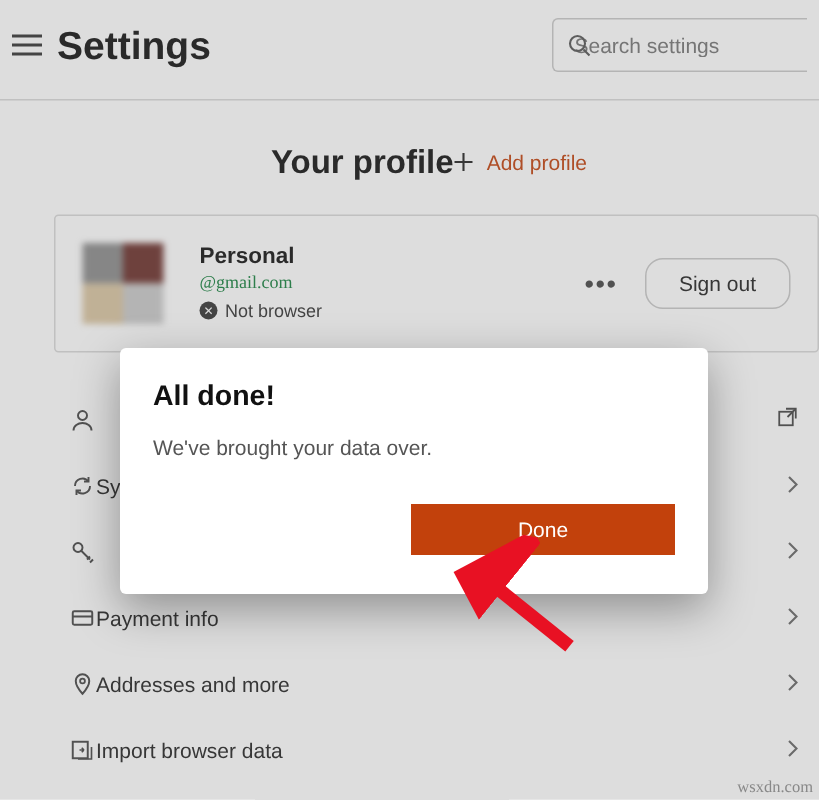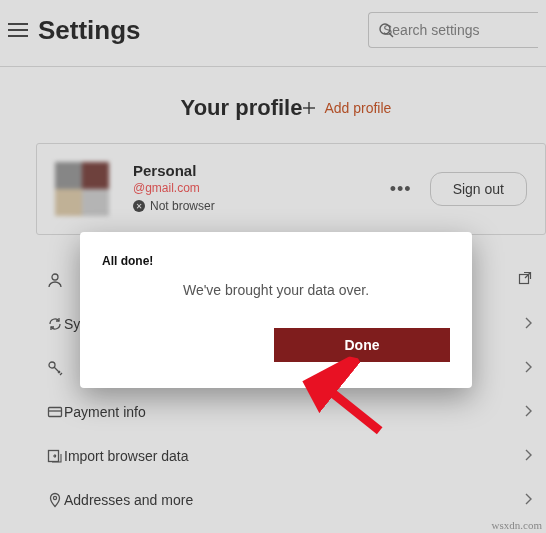--- a/index.html
+++ b/index.html
@@ -57,21 +57,21 @@
     .avatar {
       width: 54px; height: 54px;
       display: grid; grid-template-columns: 1fr 1fr; grid-template-rows: 1fr 1fr;
       filter: blur(2px);
     }
     .avatar div:nth-child(1){background:#8b8b8b;}
     .avatar div:nth-child(2){background:#6b2f2a;}
     .avatar div:nth-child(3){background:#d9c4a0;}
     .avatar div:nth-child(4){background:#c9c9c9;}
     .profile-info .name { font-weight: 700; font-size: 15px; color: #111; }
-    .profile-info .email { font-size: 12px; color: #ef4444; margin-top: 2px; }
+    .profile-info .email { font-size: 12px; color: #15803d; margin-top: 2px; font-family: Liberation Serif, serif; }
     .profile-info .sync { font-size: 12px; color: #333; margin-top: 4px; display:flex; align-items:center; gap:5px;}
     .sync-badge { width:12px; height:12px; border-radius:50%; background:#333; color:#fff; font-size:8px; display:flex;align-items:center;justify-content:center; }
     .card-right { margin-left:auto; display:flex; align-items:center; gap:18px; }
     .more-dots { font-size:18px; color:#444; letter-spacing:1px; cursor:pointer; }
     .signout-btn {
       border: 1px solid #c8c8c8; background:#fff; padding: 8px 22px; font-size:14px; border-radius:12px; cursor:pointer; color:#222;
     }
     .menu-list { margin-top: 22px; }
     .menu-item {
       display:flex; align-items:center; 
@@ -86,28 +86,28 @@
     .dialog {
       position:absolute;
       left: 80px; top: 232px;
       width: 392px;
       background:#fff;
       border-radius:4px;
       box-shadow: 0 10px 30px rgba(0,0,0,.35);
       padding: 22px 22px 26px 22px;
       z-index: 20;
     }
-    .dialog h2 { font-size:12px; font-weight:600; color:#111; }
-    .dialog p { font-size:14px; color:#555; margin-top:14px;text-align:center; }
+    .dialog h2 { font-size:19px; font-weight:600; color:#111; }
+    .dialog p { font-size:14px; color:#555; margin-top:14px; }
     .done-btn {
       display:block;
       margin: 30px 0 0 auto;
       width: 176px; height:34px;
-      background:#7f1d1d; color:#fff; border:none;
-      font-size:14px; font-weight:700; cursor:pointer;
+      background:#c2410c; color:#fff; border:none;
+      font-size:14px; font-weight:400; cursor:pointer;
     }
     
     .arrow {
       position:absolute; left: 320px; top: 362px; z-index:30;
       transform: rotate(-28deg);
       pointer-events:none;
     }
     .watermark {
       position:absolute; right:4px; bottom:2px;
       font-size:11px; color:#888; z-index:30;
@@ -223,40 +223,40 @@
       <span>Payment info</span>
       <span class="chev">
         <svg width="8" height="12" viewBox="0 0 8 12">
             <path d="M2 1l5 5-5 5" stroke="#666" stroke-width="1.4" fill="none"></path>
           </svg>
       </span>
     </div>
     <div class="menu-item">
       <span class="icon">
         <svg width="16" height="16" viewBox="0 0 16 16" fill="none">
+            <path d="M8 1.5a4.5 4.5 0 0 1 4.5 4.5c0 3.5-4.5 8.5-4.5 8.5S3.5 9.5 3.5 6A4.5 4.5 0 0 1 8 1.5z" stroke="#444" stroke-width="1.3"></path>
+            <circle cx="8" cy="6" r="1.6" stroke="#444" stroke-width="1.2"></circle>
+          </svg>
+      </span>
+      <span>Addresses and more</span>
+      <span class="chev">
+        <svg width="8" height="12" viewBox="0 0 8 12">
+            <path d="M2 1l5 5-5 5" stroke="#666" stroke-width="1.4" fill="none"></path>
+          </svg>
+      </span>
+    </div>
+    <div class="menu-item">
+      <span class="icon">
+        <svg width="16" height="16" viewBox="0 0 16 16" fill="none">
             <rect x="1.5" y="2.5" width="10" height="11" stroke="#444" stroke-width="1.3"></rect>
             <path d="M14 6v8H5" stroke="#444" stroke-width="1.1"></path>
             <path d="M6 8h-3m3 0l-1.5-1.5M6 8l-1.5 1.5" stroke="#444" stroke-width="1.1" transform="translate(3,0)"></path>
           </svg>
       </span>
       <span>Import browser data</span>
-      <span class="chev">
-        <svg width="8" height="12" viewBox="0 0 8 12">
-            <path d="M2 1l5 5-5 5" stroke="#666" stroke-width="1.4" fill="none"></path>
-          </svg>
-      </span>
-    </div>
-    <div class="menu-item">
-      <span class="icon">
-        <svg width="16" height="16" viewBox="0 0 16 16" fill="none">
-            <path d="M8 1.5a4.5 4.5 0 0 1 4.5 4.5c0 3.5-4.5 8.5-4.5 8.5S3.5 9.5 3.5 6A4.5 4.5 0 0 1 8 1.5z" stroke="#444" stroke-width="1.3"></path>
-            <circle cx="8" cy="6" r="1.6" stroke="#444" stroke-width="1.2"></circle>
-          </svg>
-      </span>
-      <span>Addresses and more</span>
       <span class="chev">
         <svg width="8" height="12" viewBox="0 0 8 12">
             <path d="M2 1l5 5-5 5" stroke="#666" stroke-width="1.4" fill="none"></path>
           </svg>
       </span>
     </div>
   </div>
 </div>
 
 <div class="dialog">

